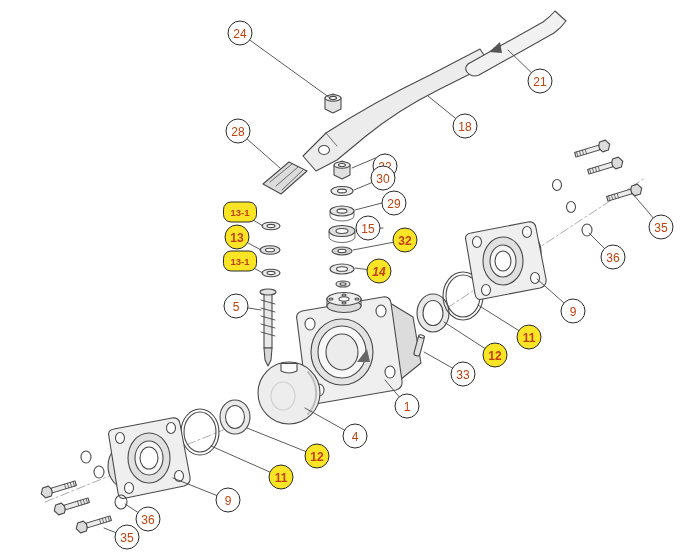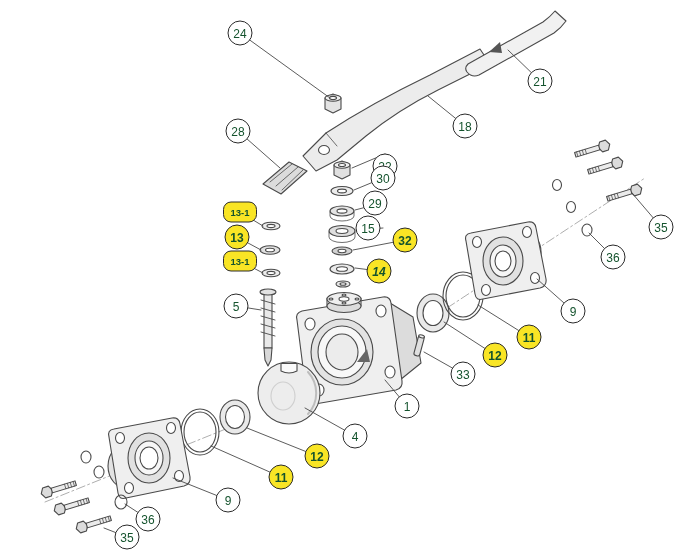--- a/index.html
+++ b/index.html
@@ -6,21 +6,21 @@
   .stage{
     position:relative;width:700px;height:560px;background:#ffffff;overflow:hidden;
     font-family:"Liberation Sans", sans-serif;
   }
   .stage svg{position:absolute;inset:0;}
   .balloon{
     position:absolute;transform:translate(-50%,-50%);
     width:25px;height:25px;border-radius:50%;
     border:1.5px solid #2a2a2a;background:var(--balloon-fill,#fff);
     display:flex;align-items:center;justify-content:center;
-    font-size:12px;color:#14532d;box-sizing:border-box;
+    font-size:12px;color:#c2410c;box-sizing:border-box;
     cursor:pointer;user-select:none;
   }
   .balloon.oval{width:34px;height:21px;border-radius:8px;font-size:9.5px;}
   .balloon.hl{background:var(--hl,#f9e525);border-width:1.8px;font-weight:bold;}
 </style>
 </head>
 <body>
 
 <div class="stage" id="stage" style="--hl: #f9e525; --balloon-fill: #ffffff;">
   <svg id="art" width="700" height="560" viewBox="0 0 700 560" stroke="#4a4a4a" stroke-width="1.1" fill="none" stroke-linejoin="round" stroke-linecap="round">
@@ -225,21 +225,21 @@
         <line x1="148" y1="519" x2="125" y2="504" stroke="#4a4a4a" stroke-width="0.9"></line>
         <line x1="127" y1="537" x2="104" y2="528" stroke="#4a4a4a" stroke-width="0.9"></line>
       </g>
   </svg>
 <div class="balloon" style="left: 240px; top: 33px;">24</div>
     <div class="balloon" style="left: 540px; top: 81px;">21</div>
     <div class="balloon" style="left: 465px; top: 126px;">18</div>
     <div class="balloon" style="left: 238px; top: 131px; text-align: right;">28</div>
     <div class="balloon" style="left: 385px; top: 166px;">22</div>
     <div class="balloon" style="left: 383px; top: 178px;">30</div>
-    <div class="balloon" style="left: 375px; top: 203px;">29</div>
+    <div class="balloon" style="left: 394px; top: 203px;">29</div>
     <div class="balloon" style="left: 368px; top: 228px;">15</div>
     <div class="balloon hl" style="left: 405px; top: 240px;">32</div>
     <div class="balloon hl" style="left: 379px; top: 271px; font-style: italic;">14</div>
     <div class="balloon oval hl" style="left: 240px; top: 212px;">13-1</div>
     <div class="balloon hl" style="left: 237px; top: 237px; text-align: center;">13</div>
     <div class="balloon oval hl" style="left: 240px; top: 261px;">13-1</div>
     <div class="balloon" style="left: 236px; top: 306px;">5</div>
     <div class="balloon" style="left: 661px; top: 227px;">35</div>
     <div class="balloon" style="left: 613px; top: 257px;">36</div>
     <div class="balloon" style="left: 573px; top: 311px;">9</div>

